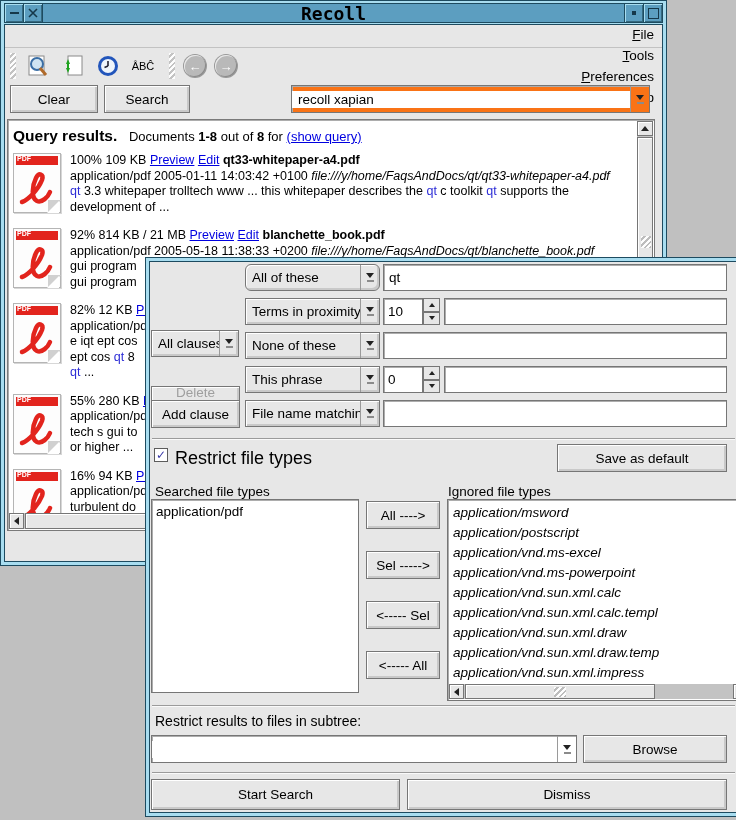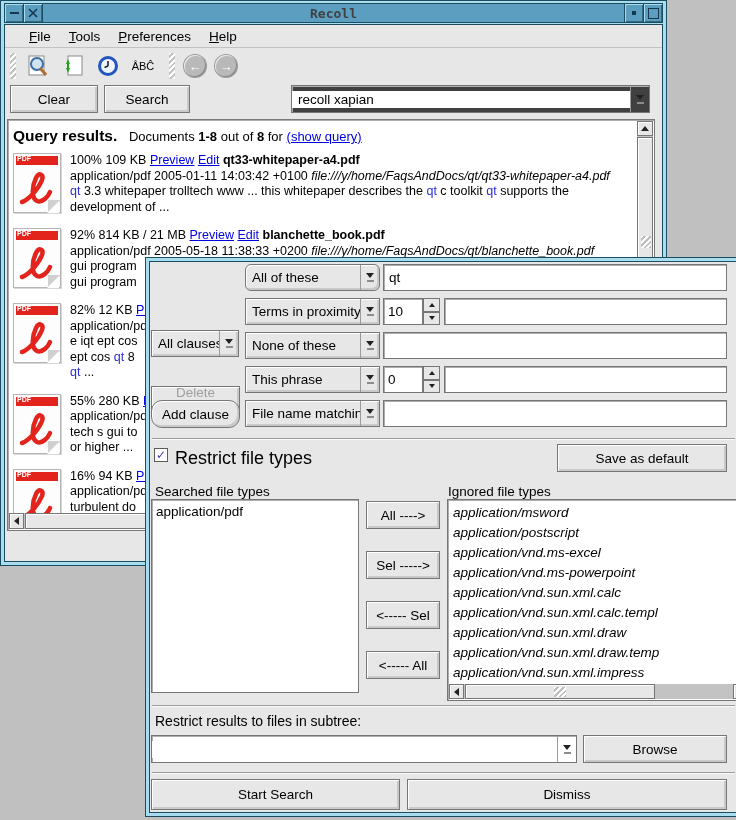--- a/index.html
+++ b/index.html
@@ -8,21 +8,21 @@
 
   
   .xwin{position:absolute;background:#a8ddf0;border:1px solid #1d4b60;box-sizing:border-box;}
   .titlebar{position:absolute;left:3px;right:3px;top:2px;height:20px;background:#5c9ec0;
             border:1px solid #1d4b60;box-sizing:border-box;display:flex;align-items:center;}
   .tb-btn{width:18px;height:18px;background:#5c9ec0;border-right:1px solid #1d4b60;
           box-shadow:inset 1px 1px 0 #a8ddf0, inset -1px -1px 0 #35697f;
           display:flex;align-items:center;justify-content:center;flex:0 0 auto;}
   .tb-btn.right{border-right:none;border-left:1px solid #1d4b60;}
   .tb-title{flex:1;text-align:center;font-family:"DejaVu Sans Mono","Liberation Mono",monospace;
-            font-weight:bold;font-size:13px;color:#404040;}
+            font-weight:bold;font-size:18px;color:#000000;}
   .glyph-dash{width:9px;height:2px;background:#16384a;}
   .glyph-dot{width:4px;height:4px;background:#16384a;}
   .glyph-square{width:9px;height:9px;border:1px solid #16384a;background:transparent;}
   .winbody{position:absolute;left:3px;right:3px;top:23px;bottom:3px;background:#e7e7e7;
            border:1px solid #1d4b60;box-sizing:border-box;}
 
   
   .btn{position:absolute;background:#e7e7e7;border:1px solid #767676;box-sizing:border-box;
        box-shadow:inset 1px 1px 0 #ffffff, inset -2px -2px 0 #c9c9c9;
        display:flex;align-items:center;justify-content:center;font-size:13.5px;cursor:default;}
@@ -59,22 +59,22 @@
   
   .sb-btn{position:absolute;background:#e7e7e7;border:1px solid #767676;box-sizing:border-box;
           box-shadow:inset 1px 1px 0 #fff;display:flex;align-items:center;justify-content:center;}
   .sb-trough{position:absolute;background:#c3c3c3;}
   .sb-slider{position:absolute;background:#e7e7e7;border:1px solid #767676;box-sizing:border-box;
              box-shadow:inset 1px 1px 0 #fff;}
   .grip{background:repeating-linear-gradient(135deg,#fdfdfd 0 2px,#bdbdbd 2px 4px);}
   .hatch-handle{width:6px;background:repeating-linear-gradient(135deg,#fdfdfd 0 2px,#c3c3c3 2px 4px);}
 
   
-  .menubar{position:absolute;left:0;right:0;top:0;height:22px;display:flex;align-items:center;
-           padding-left:16px;gap:2px;border-bottom:1px solid #c2c2c2;}
+  .menubar{position:absolute;left:0;right:0;top:0;height:22px;display:flex;align-items:flex-end;
+           padding-left:0;gap:2px;border-bottom:1px solid #c2c2c2;flex-direction:column;}
   .menu-item{font-size:13.5px;padding:2px 8px;}
   .menu-item::first-letter{text-decoration:underline;}
   .toolbar{position:absolute;left:0;right:0;top:23px;height:36px;display:flex;align-items:center;gap:9px;padding-left:5px;}
   .tool-ic{width:26px;height:26px;display:flex;align-items:center;justify-content:center;}
   .abc-ic{font-size:11px;font-weight:normal;letter-spacing:0;}
   .nav-circle{width:22px;height:22px;border-radius:50%;background:#b9b9b9;
               box-shadow:inset 1px 1px 0 #e9e9e9, inset -1px -1px 0 #8a8a8a, 0 0 0 1px #999;
               display:flex;align-items:center;justify-content:center;color:#fff;font-size:13px;font-weight:bold;}
 
   
@@ -164,21 +164,21 @@
           </svg>
         </div>
         <div class="tool-ic abc-ic">ÂBĈ</div>
         <div class="hatch-handle" style="height:26px;margin-left:4px;"></div>
         <div class="nav-circle">←</div>
         <div class="nav-circle">→</div>
       </div>
 
       <button class="btn" style="left:5px;top:60px;width:88px;height:28px;">Clear</button>
       <button class="btn" style="left:99px;top:60px;width:86px;height:28px;">Search</button>
-      <div class="combo" style="left:286px;top:60px;width:359px;height:28px;background:#404040;box-shadow:inset 1px 1px 0 #adadad;">
+      <div class="combo" style="left:286px;top:60px;width:359px;height:28px;background:#f97316;box-shadow:inset 1px 1px 0 #adadad;">
         <input class="combo-label" style="border: none; background: rgb(255, 255, 255); outline: none; font-family: inherit;" value="recoll xapian">
         <span class="combo-arrow">
             <span class="tri-down"></span>
             <span class="combo-dash"></span>
           </span>
       </div>
 
       <div class="res-frame" style="left:2px;top:94px;width:648px;height:412px;">
         <div class="res-content">
           <div class="res-header">
@@ -371,21 +371,21 @@
             <div>
               <span class="tri-up"></span>
             </div>
             <div>
               <span class="tri-down"></span>
             </div>
           </div>
       </div>
       <input class="input" style="left: 294px; top: 104px; width: 283px; height: 27px;" value="">
 
-      <button class="btn" style="left:1px;top:138px;width:89px;height:28px;border-radius:11px;">Add clause</button>
+      <button class="btn" style="left:1px;top:138px;width:89px;height:28px;">Add clause</button>
       <div class="combo" style="left:95px;top:138px;width:135px;height:27px;">
         <span class="combo-label">File name matching</span>
         <span class="combo-arrow">
             <span class="tri-down"></span>
             <span class="combo-dash"></span>
           </span>
       </div>
       <input class="input" style="left: 233px; top: 138px; width: 344px; height: 27px;" value="">
 
       <div class="etched" style="left:2px;right:4px;top:176px;"></div>

